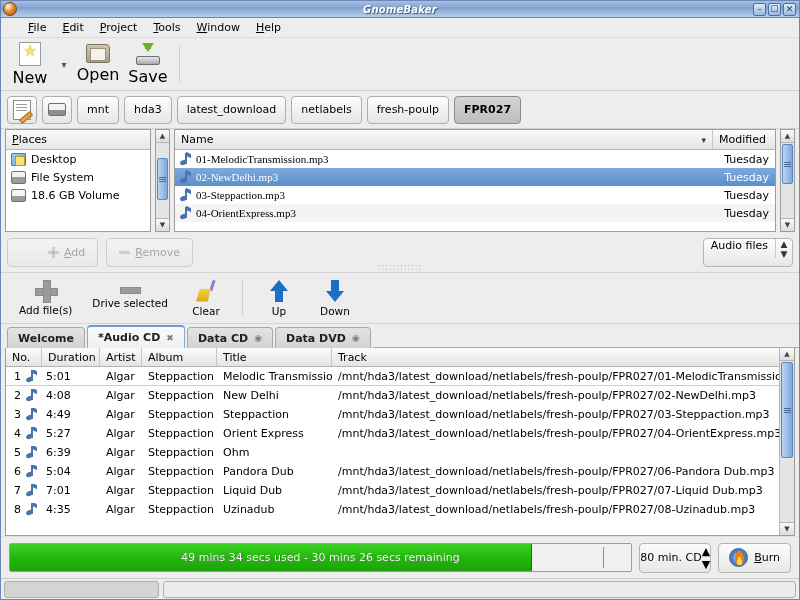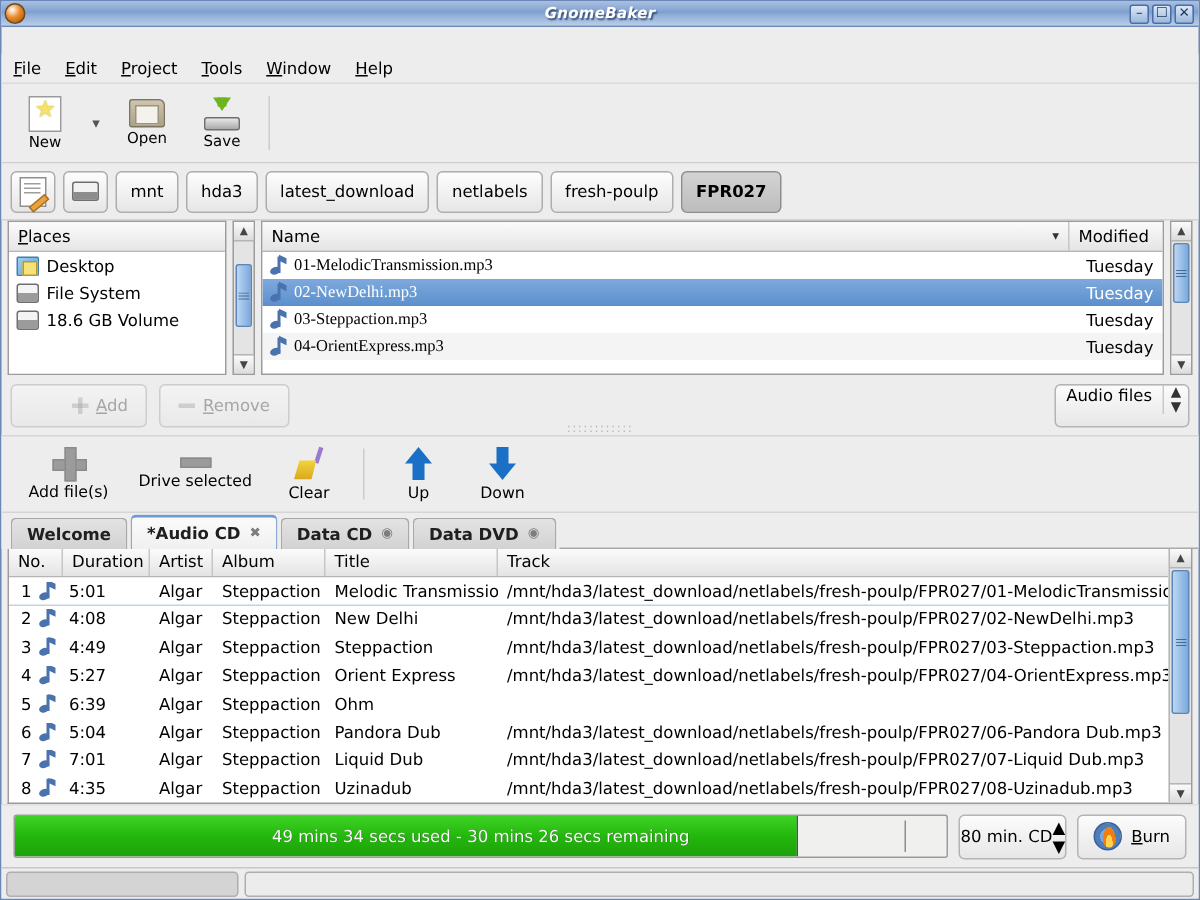--- a/index.html
+++ b/index.html
@@ -54,37 +54,37 @@
   .tb-btn i {
     position: absolute; inset: 0;
     display: flex; align-items: center; justify-content: center;
     font-style: normal; font-size: 9px; color: #1b3656; line-height: 1;
   }
 
   
   .menubar {
     height: 20px; display: flex; align-items: center;
     background: #ededed; border-bottom: 1px solid #dcdcdc;
-    padding-left: 0; flex: none; margin-top: 18px;
+    padding-left: 19px; flex: none;
   }
   .menu-item { padding: 2px 8px; font-size: 11px; color: #000; }
   .menu-item u { text-decoration: underline; }
 
   
   .toolbar {
     height: 53px; display: flex; align-items: center;
     background: #ededed; border-bottom: 1px solid #cfcfcf;
     padding: 0 4px; flex: none;
   }
   .tb-item {
     width: 50px; height: 49px;
     display: flex; flex-direction: column;
     align-items: center; justify-content: center; gap: 2px;
   }
-  .tb-item span { font-size: 10px; }
+  .tb-item span { font-size: 16px; }
   .tb-arrow { width: 18px; display:flex; align-items:center; justify-content:center; color:#555; font-size:10px; }
   .tb-sep { width: 1px; height: 36px; background: #cccccc; margin: 0 6px; }
 
   .ic { display:block; }
   
   .ic-new { width:22px; height:24px; background:#fff; border:1px solid #9a9a9a; position:relative; }
   .ic-new:after {
     content:"★"; position:absolute; top:-2px; left:3px;
     color:#f5e26b; font-size:16px; text-shadow:0 0 1px #b39a22;
   }

